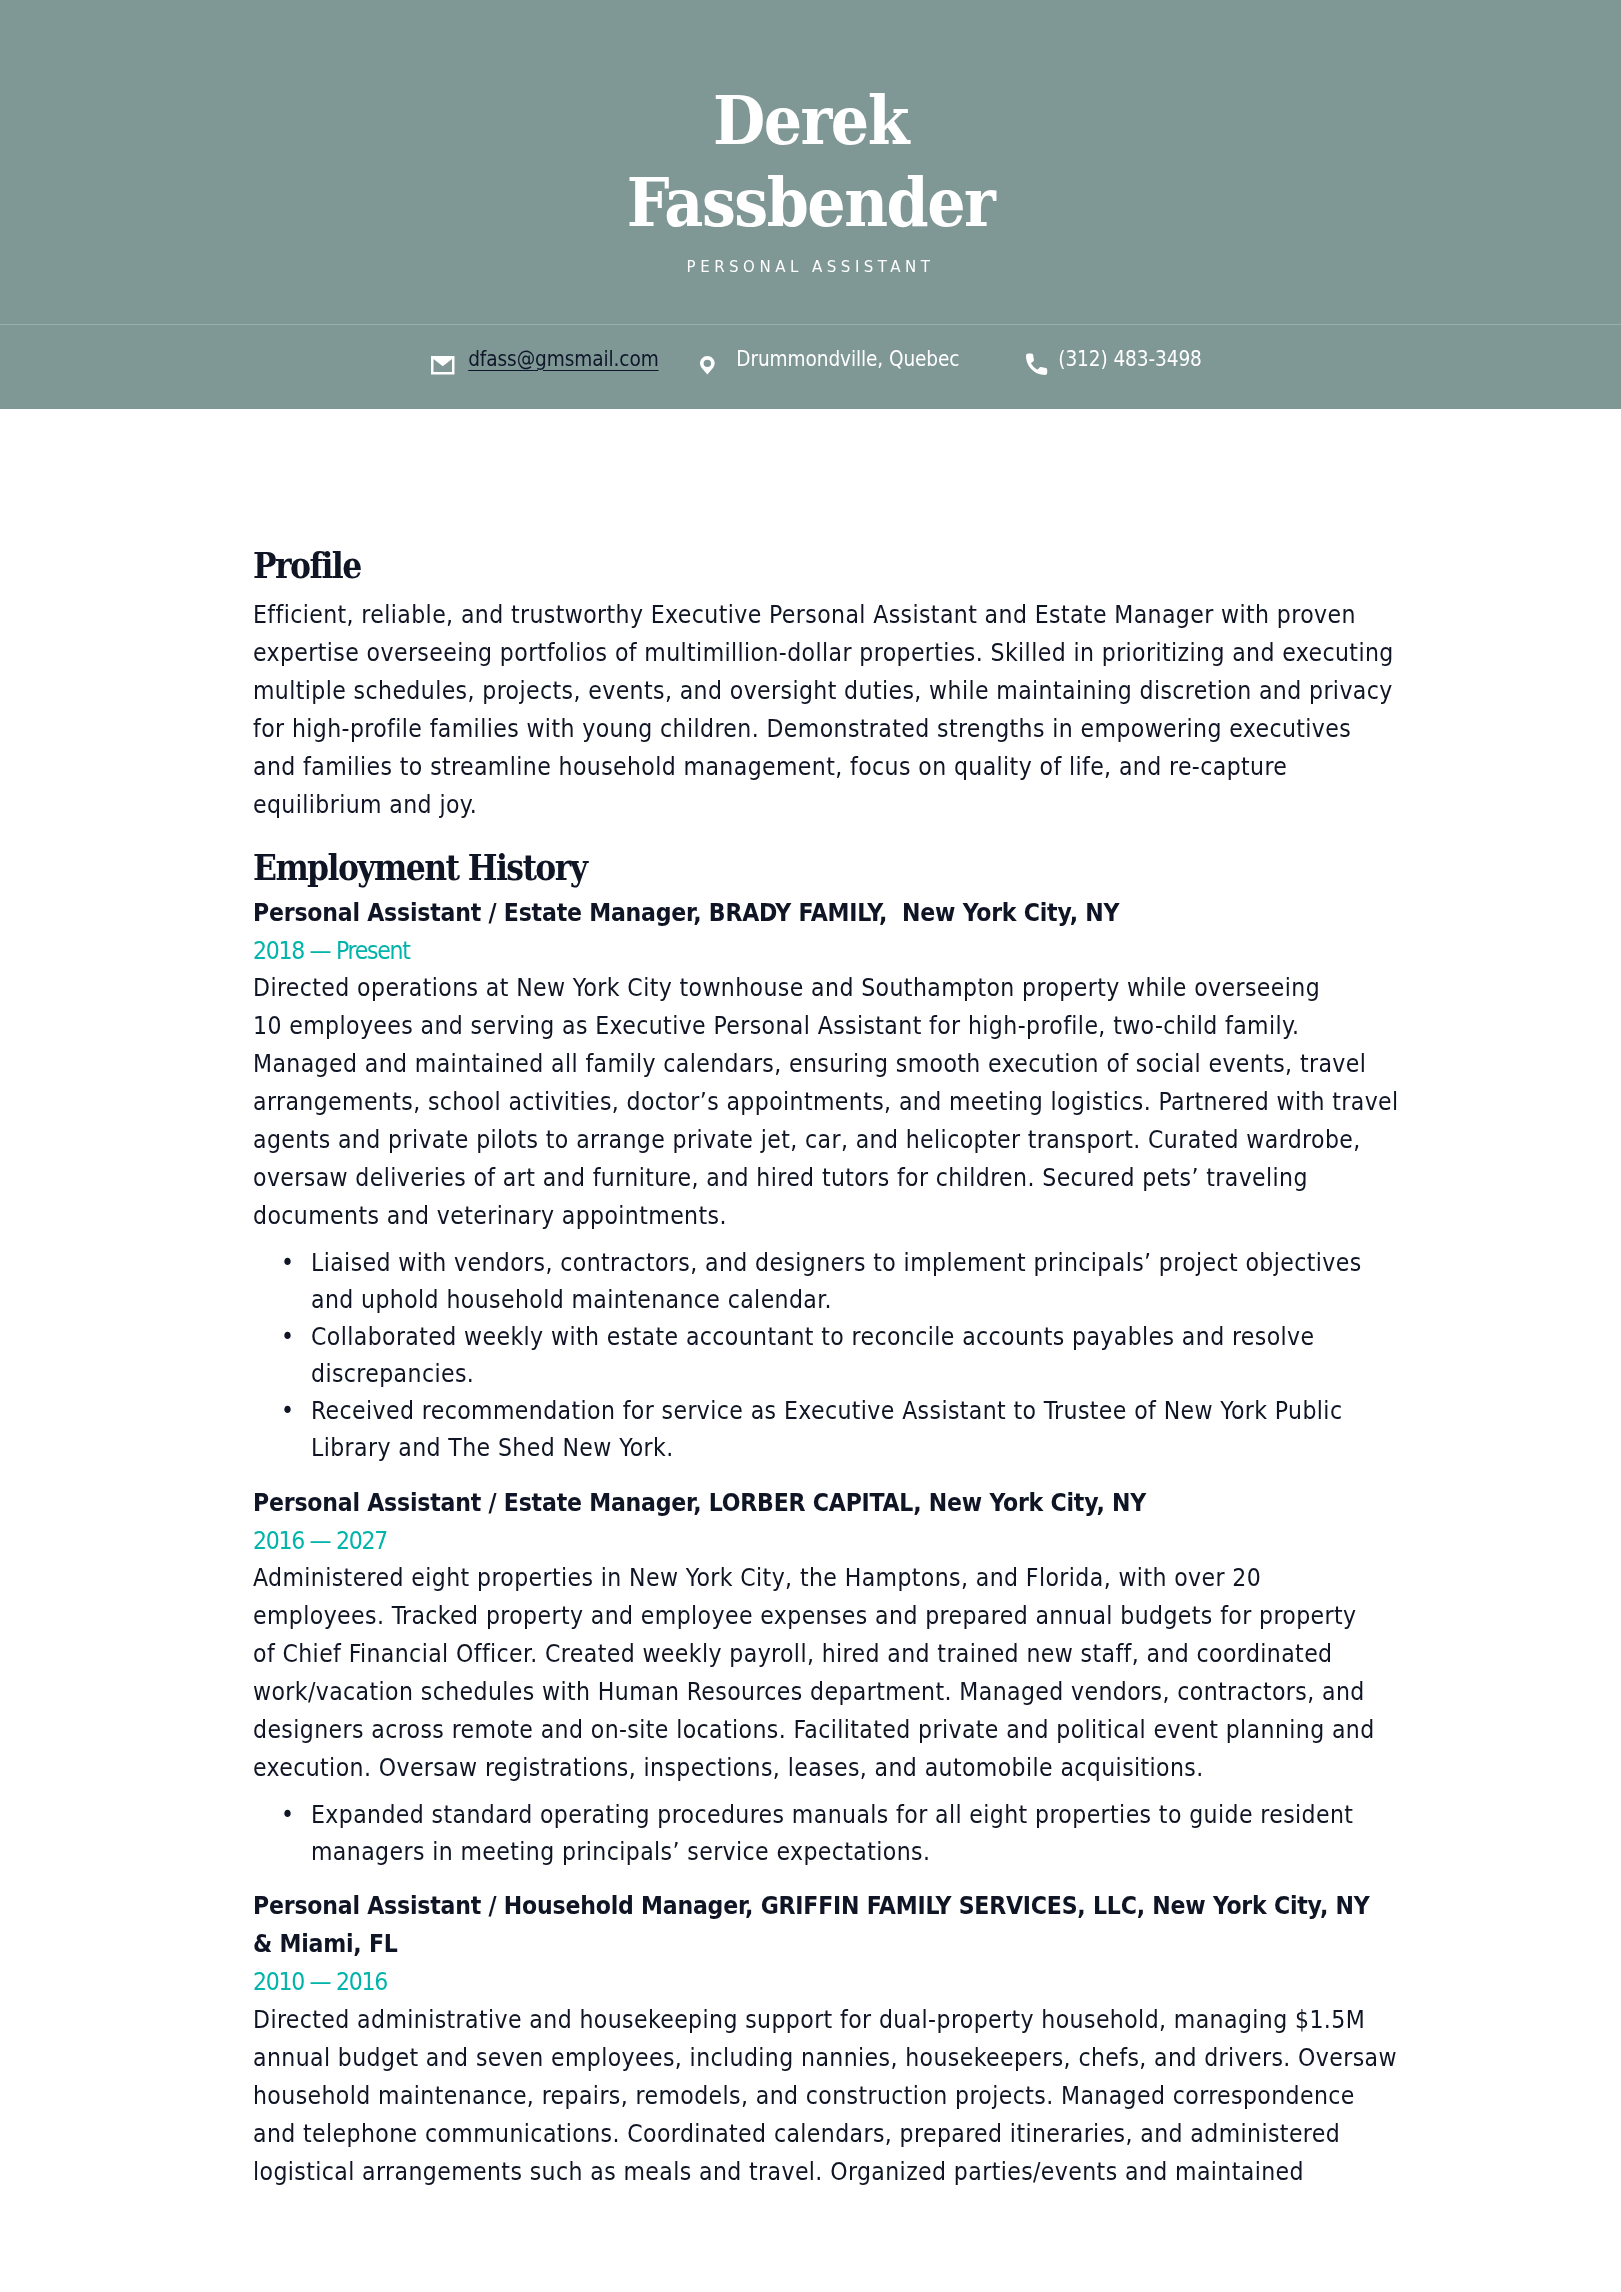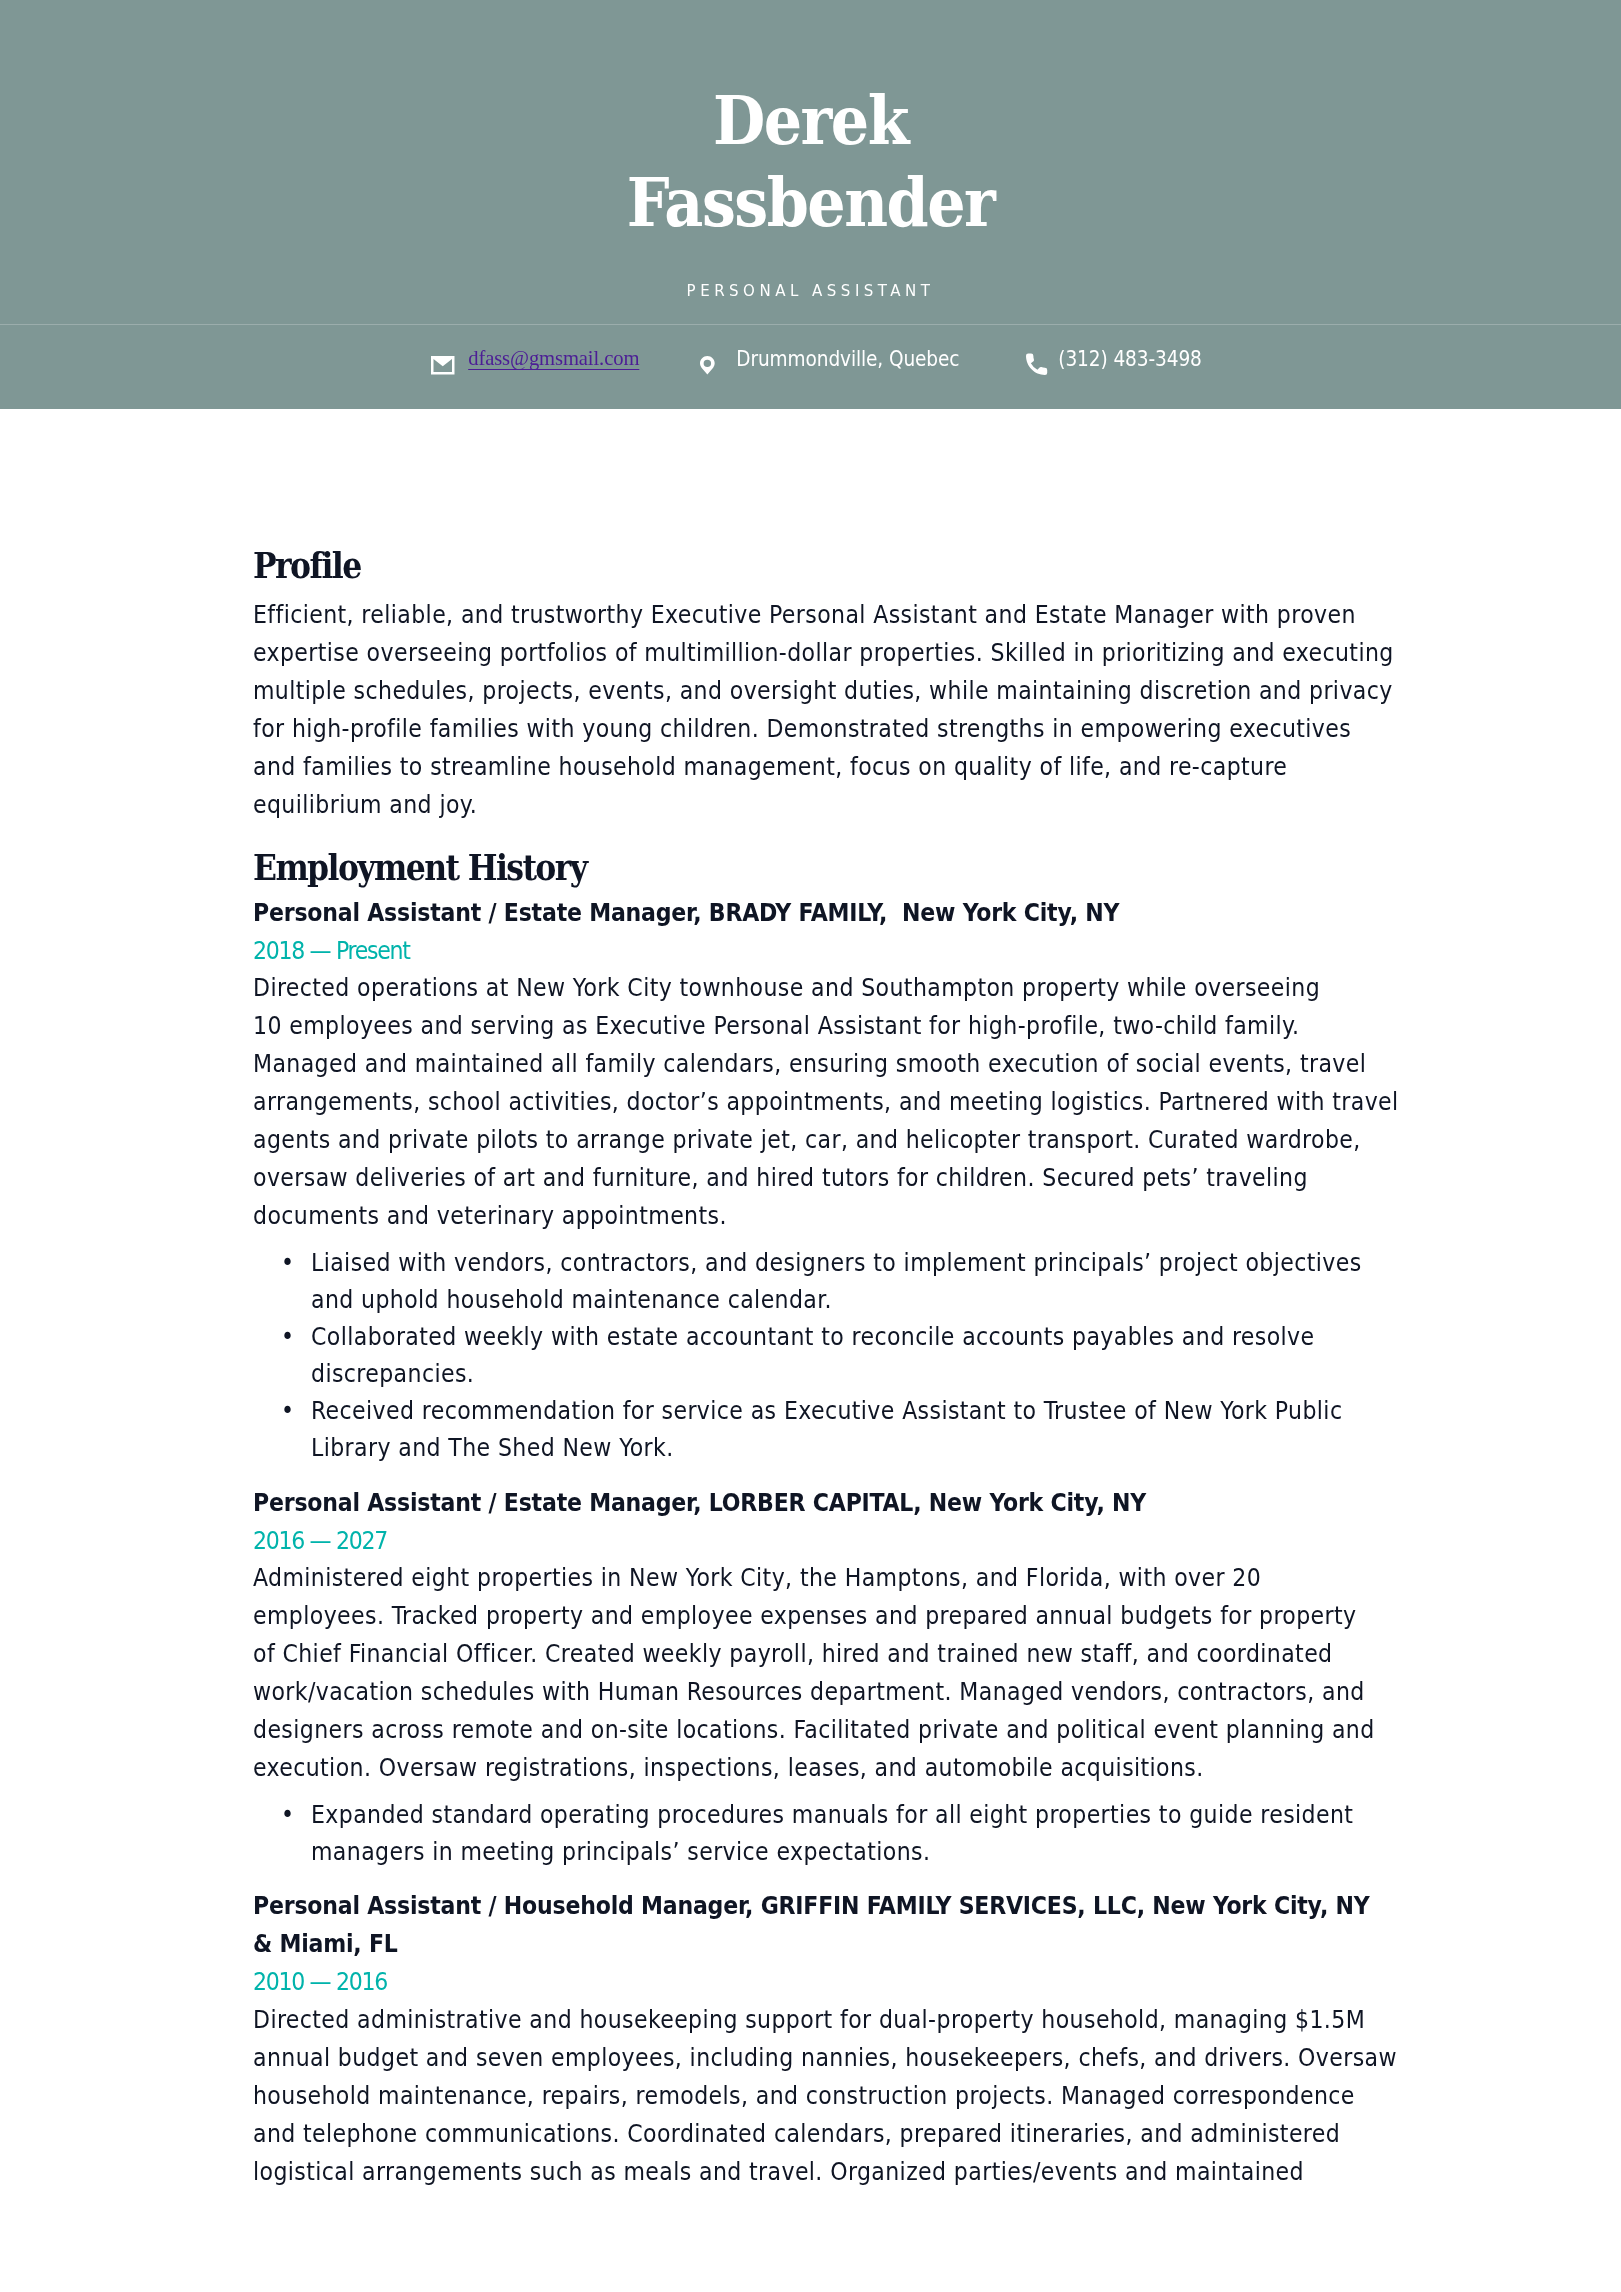--- a/index.html
+++ b/index.html
@@ -9,27 +9,27 @@
   .page{position:relative;width:1621px;height:2293px;background:#fff;overflow:hidden;}
 
   
   .header{position:absolute;left:0;top:0;width:1621px;height:409px;background:#7F9795;}
   .header-main{position:absolute;left:0;top:0;width:100%;height:324px;padding-left:15px;}
   .name{position:absolute;left:0;top:80px;width:100%;text-align:center;
         font-family:"DejaVu Serif",serif;font-stretch:condensed;font-weight:700;
         font-size:67px;line-height:82px;letter-spacing:-1.5px;color:#ffffff;}
   .role{position:absolute;left:0;top:256px;width:100%;text-align:center;color:#ffffff;
         font-family:"DejaVu Sans",sans-serif;font-stretch:condensed;font-weight:400;
-        font-size:16.7px;letter-spacing:4.5px;margin-top:24px;}
+        font-size:16.7px;letter-spacing:4.5px;}
   .hdr-rule{position:absolute;left:0;top:324px;width:100%;height:1px;background:rgba(255,255,255,0.22);}
   .contact{position:absolute;left:0;top:325px;width:100%;height:83px;}
   .c-item{position:absolute;top:-7.8px;height:83px;display:flex;align-items:center;color:#fff;
           font-size:20.6px;letter-spacing:-0.1px;white-space:nowrap;}
   .c-icon{display:flex;align-items:center;justify-content:center;position:relative;top:6.9px;}
-  .c-link{color:#4c1d95;text-decoration:underline;text-underline-offset:3.9px;text-decoration-thickness:1.3px;font-family:Liberation Serif, serif;}
+  .c-link{color:#0f172a;text-decoration:underline;text-underline-offset:3.9px;text-decoration-thickness:1.3px;}
   #ci-email{left:431px;} #ci-email .c-icon{width:23.5px;height:18.6px;margin-right:13.7px;}
   #ci-loc{left:700px;} #ci-loc .c-icon{width:14.7px;height:18.6px;margin-right:21.6px;}
   #ci-tel{left:1026px;} #ci-tel .c-icon{width:23.5px;height:23.5px;margin-right:8.8px;top:5.9px;}
 
   
   .content{position:absolute;left:253px;top:502px;width:1122px;margin-top:42px;}
   h2{font-family:"DejaVu Serif",serif;font-stretch:condensed;font-weight:700;
      font-size:35px;letter-spacing:-1.6px;color:#0F1524;line-height:43px;margin-top:22.5px;}
   .sec:first-child h2{margin-top:0;}
   h2+.txt{margin-top:8.8px;}

